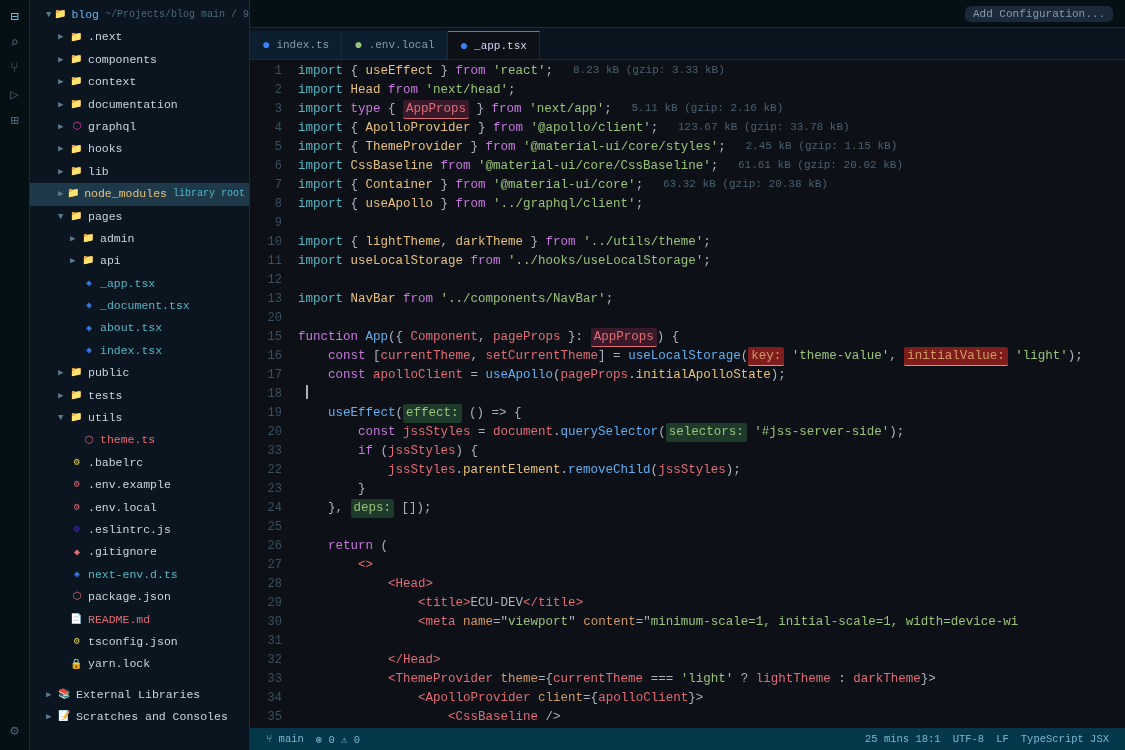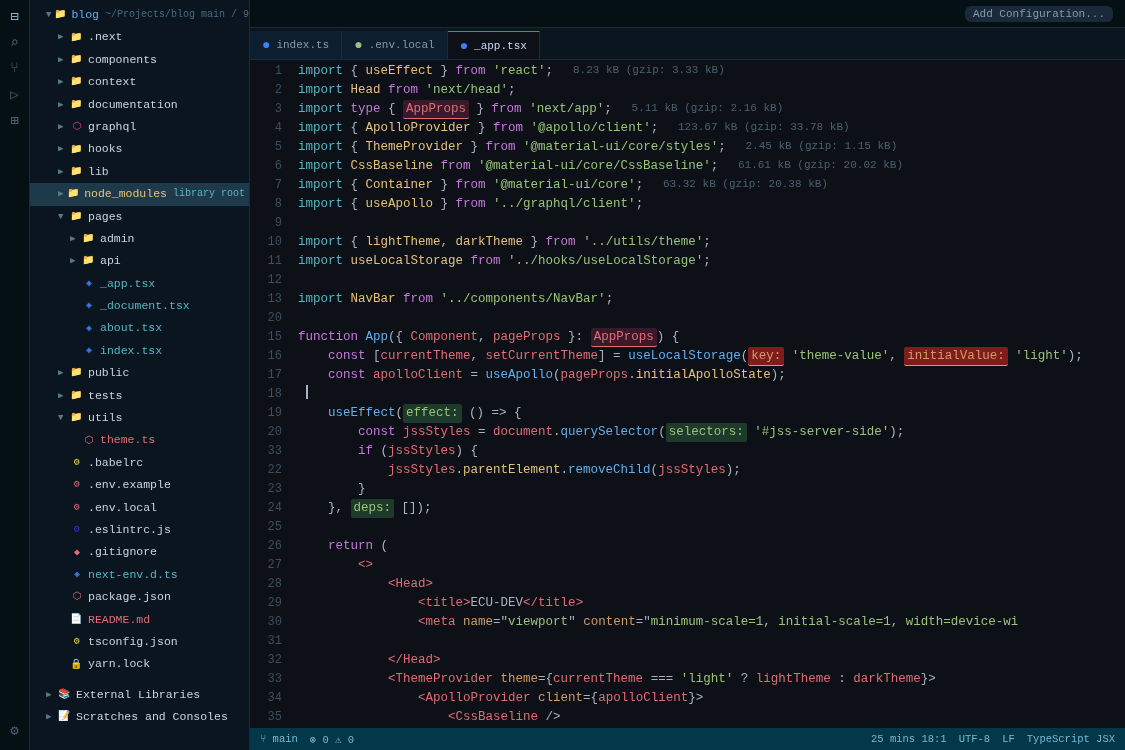--- a/index.html
+++ b/index.html
@@ -268,21 +268,21 @@
       0%, 100% { opacity: 1; }
       50% { opacity: 0; }
     }
 
     
     .status-bar {
       height: 22px;
       background: #05374a;
       display: flex;
       align-items: center;
-      padding: 0 10px;
+      padding: 0 16px;
       justify-content: space-between;
       font-size: 10.5px;
       color: #7ab8d3;
       gap: 16px;
     }
 
     .status-left { display: flex; gap: 12px; align-items: center; }
     .status-right { display: flex; gap: 12px; align-items: center; }
 
     

